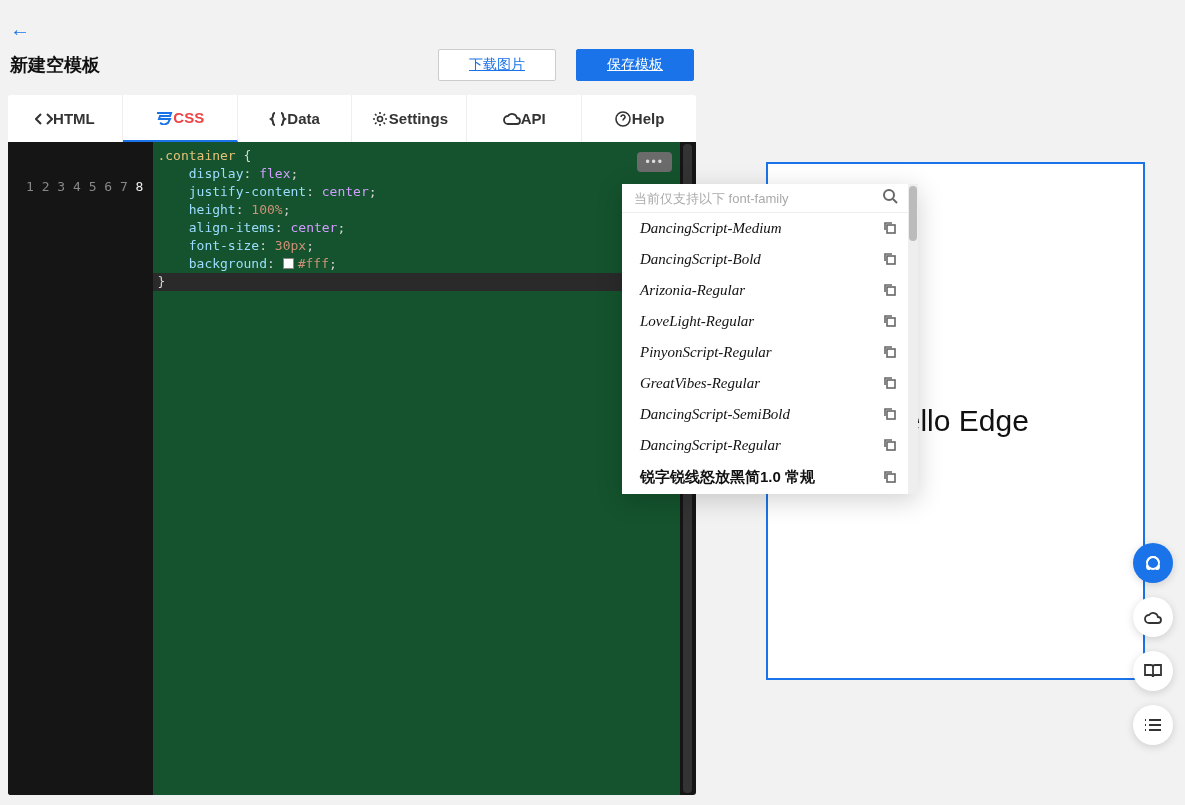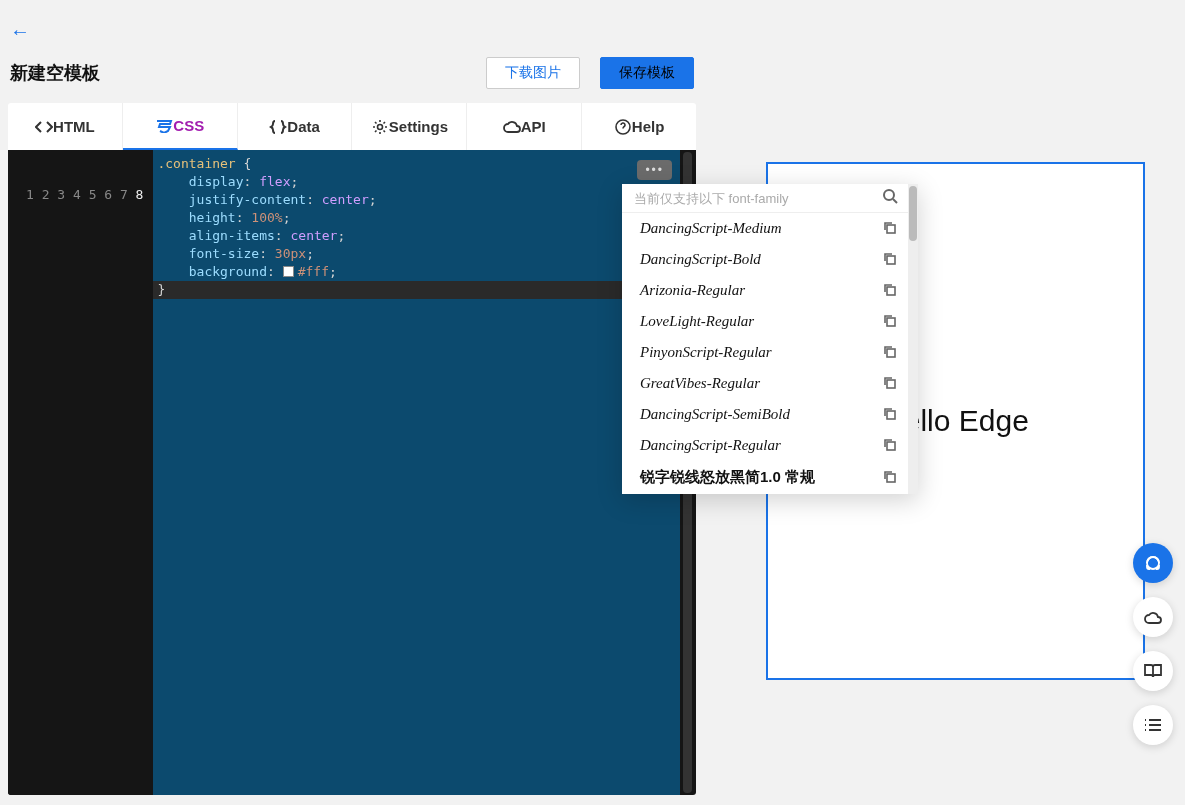--- a/index.html
+++ b/index.html
@@ -28,46 +28,47 @@
   color: #1a73e8;
   font-size: 20px;
   cursor: pointer;
   display: inline-block;
   padding: 2px 0;
 }
 .header-row {
   display: flex;
   justify-content: space-between;
   align-items: center;
-  margin-top: 14px;
+  margin-top: 6px;
 }
 .page-title {
   font-size: 18px;
   font-weight: 700;
   color: #111;
 }
 .header-actions {
   display: flex;
   gap: 20px;
 }
 .btn {
-  padding: 6px 18px;
+  padding: 6px 30px;
   font-size: 14px;
   border-radius: 2px;
   cursor: pointer;
   background: #fff;
+  text-decoration: underline;
 }
 .btn-outline {
   border: 1px solid #ccc;
   color: #1a73e8;
 }
 .btn-primary {
   border: 1px solid #1a73e8;
   background: #1a73e8;
-  color: #000000;
+  color: #ffffff;
 }
 .tabs {
   display: flex;
   background: #fff;
   border-radius: 3px 3px 0 0;
   overflow: hidden;
 }
 .tab {
   flex: 1;
   display: flex;
@@ -76,21 +77,21 @@
   gap: 0;
   padding: 14px 8px;
   font-size: 15px;
   font-weight: 600;
   cursor: pointer;
   color: #333;
   border-right: 1px solid #eee;
 }
 .tab:last-child { border-right: none; }
 .tab.active {
-  color: #a21caf;
+  color: #ef4444;
   border-bottom: 2px solid #1a73e8;
 }
 .tab-icon {
   width: 18px;
   height: 16px;
   display: flex;
   align-items: center;
   justify-content: center;
 }
 .editor-wrap {
@@ -108,21 +109,21 @@
   font-family: Menlo, Consolas, monospace;
   font-size: 13px;
   text-align: right;
   padding: 5px 10px 0 18px;
   user-select: none;
   line-height: 18px;
   margin-top: 31px;
 }
 .code {
   flex: 1;
-  background: #0c4a6e;
+  background: #14532d;
   color: #ddd;
   font-family: Menlo, Consolas, monospace;
   font-size: 13px;
   padding: 5px 0 0 4px;
   line-height: 18px;
   white-space: pre;
   position: relative;
 }
 .code .line.cur { background: #2a2a2a; display:block; margin-left:-4px; padding-left:4px;}
 .gutter .ln.cur { color:#eee; }

